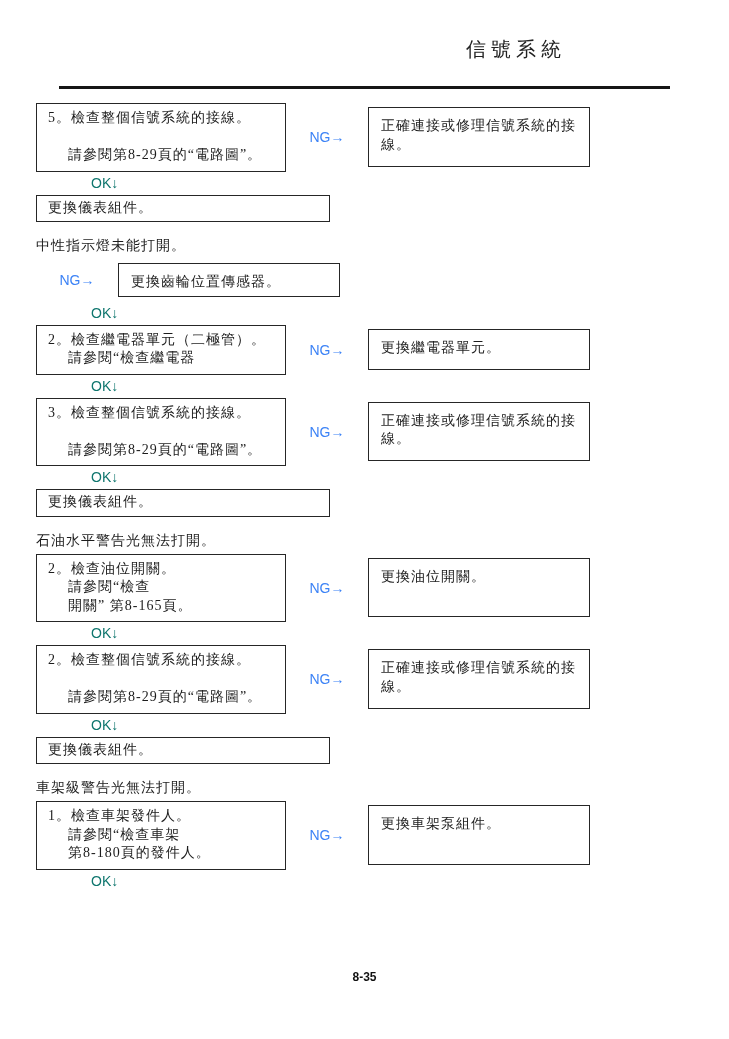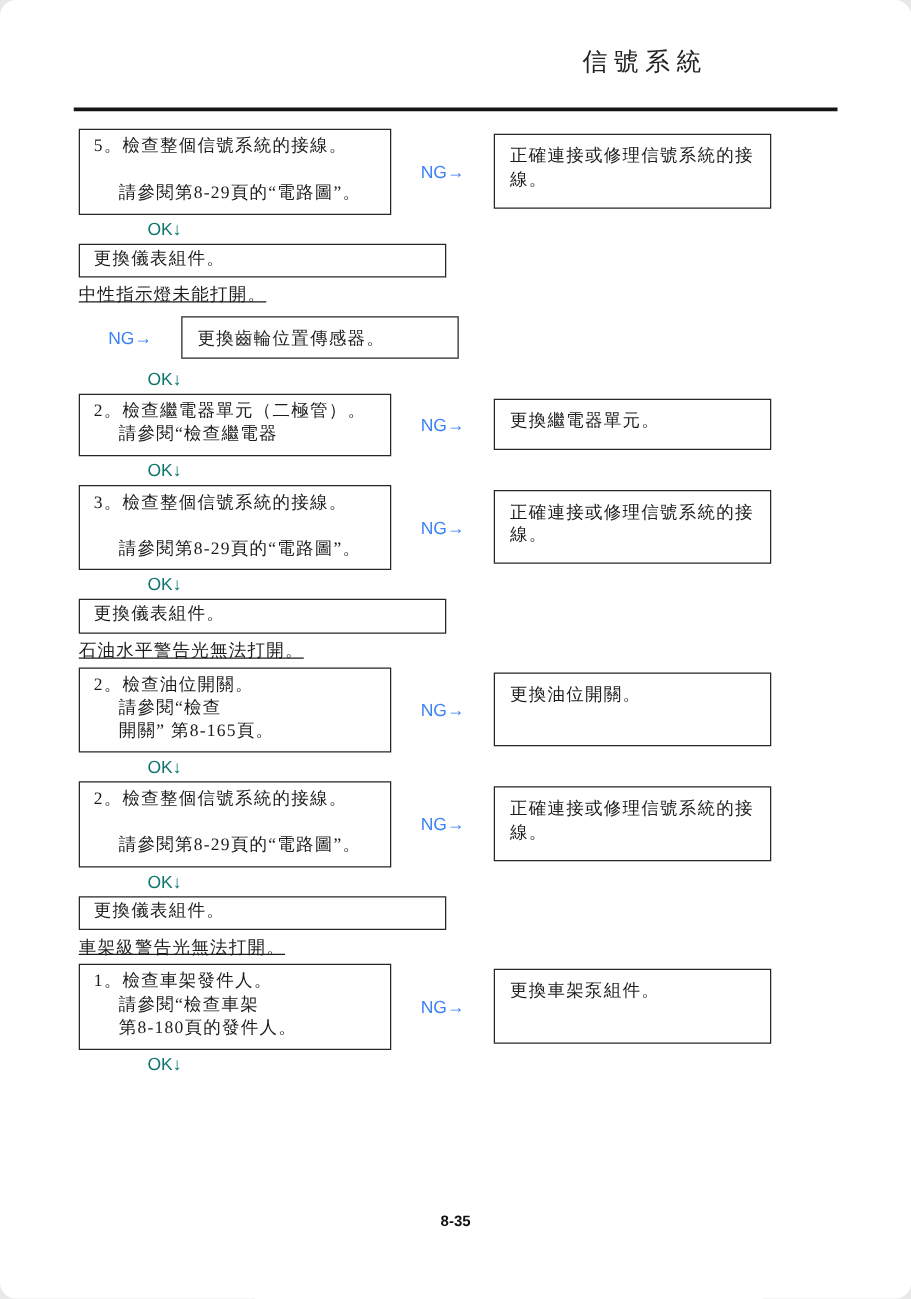--- a/index.html
+++ b/index.html
@@ -4,42 +4,40 @@
 <style>
   html,body { margin:0; padding:0; background:#e8e8e8; }
   .page {
     position:relative;
     width:729px; height:1039px;
     margin:0 auto;
     background:#ffffff;
     color:#1c1c1c;
     font-family:"Liberation Serif", "DejaVu Serif", serif;
     overflow:hidden;
-    border-radius:13px;
   }
   .page-title {
     padding-top:36px;
     padding-left:466px;
     font-size:20px;
     letter-spacing:5px;
     color:#222;
   }
   .header-rule {
     margin:23px 59px 0 59px;
     border:0;
     border-top:3px solid #151515;
     height:0;
   }
-  .flow { padding-left:63px; padding-top:12px; }
+  .flow { padding-left:36px; padding-top:12px; }
 
   .section-heading {
     font-size:14px;
-    margin:5px 0 4px 0;
+    margin:15px 0 4px 0;
     letter-spacing:1px;
-    text-decoration:underline;
   }
   .step-row { display:flex; margin-top:2px; }
   .step-box {
     width:250px;
     box-sizing:border-box;
     border:1.5px solid #262626;
     padding:5px 6px 6px 11px;
     font-size:14px;
     letter-spacing:1px;
   }

